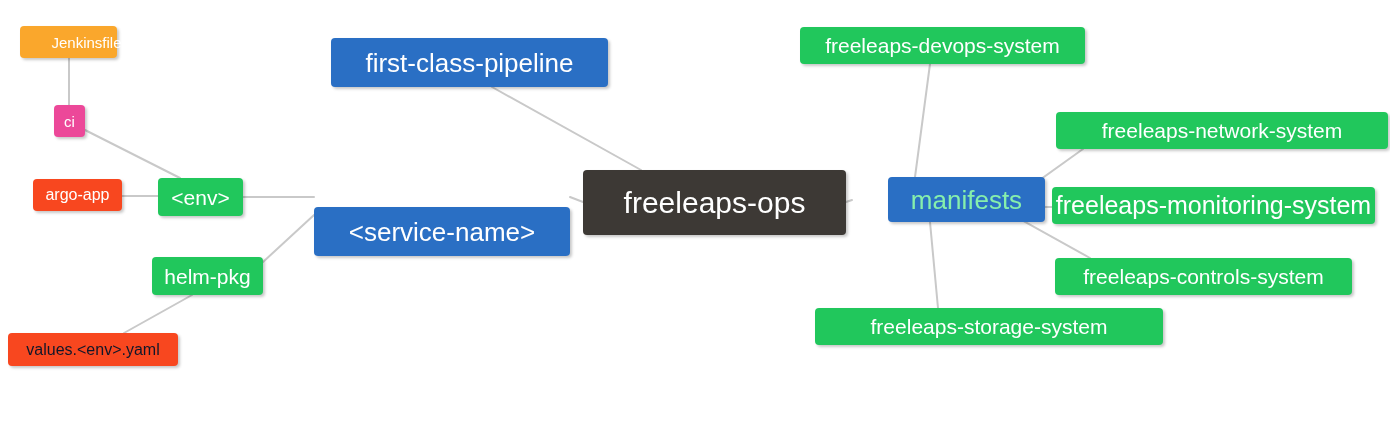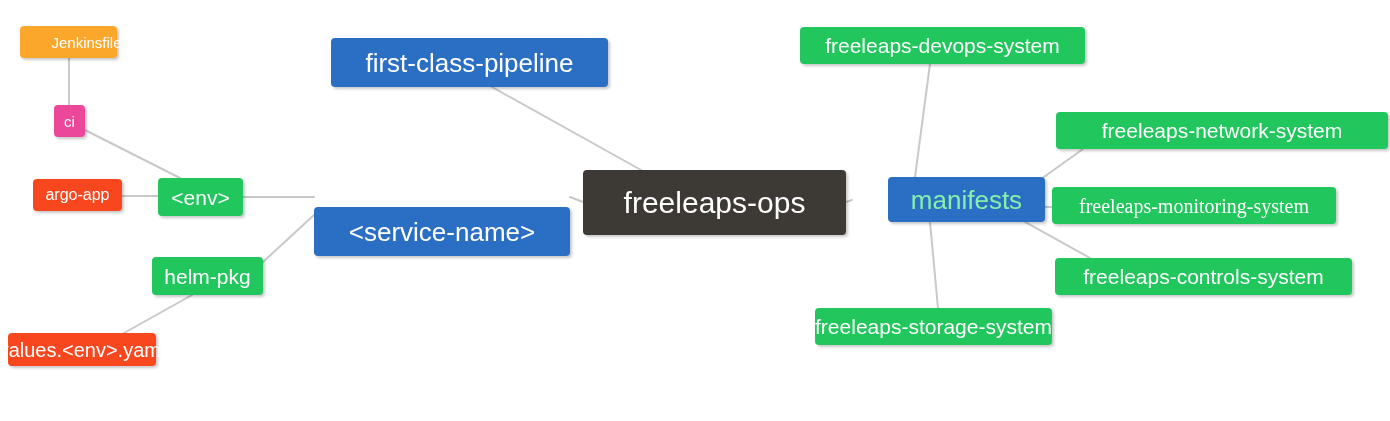--- a/index.html
+++ b/index.html
@@ -69,20 +69,20 @@
   <div id="node-layer">
       <div class="mm-node lvl-root" style="left: 583px; top: 170px; width: 263px; height: 65px; font-size: 30px; background: rgb(61, 57, 53); color: rgb(255, 255, 255);">freeleaps-ops</div>
       <div class="mm-node lvl-blue" style="left: 314px; top: 172px; width: 256px; height: 49px; font-size: 26px; background: rgb(42, 111, 196); color: rgb(255, 255, 255); margin-top: 35px;">&lt;service-name&gt;</div>
       <div class="mm-node lvl-blue" style="left: 315px; top: 38px; width: 277px; height: 49px; font-size: 26px; background: rgb(42, 111, 196); color: rgb(255, 255, 255); margin-left: 16px;">first-class-pipeline</div>
       <div class="mm-node lvl-blue" style="left: 852px; top: 177px; width: 157px; height: 45px; font-size: 26px; background: rgb(42, 111, 196); color: #86efac; margin-left: 36px;">manifests</div>
       <div class="mm-node lvl-green" style="left: 158px; top: 178px; width: 85px; height: 38px; font-size: 21px; background: rgb(33, 199, 92); color: rgb(255, 255, 255);">&lt;env&gt;</div>
       <div class="mm-node lvl-green" style="left: 152px; top: 257px; width: 111px; height: 38px; font-size: 21px; background: rgb(33, 199, 92); color: rgb(255, 255, 255);">helm-pkg</div>
       <div class="mm-node lvl-red" style="left: 54px; top: 105px; width: 31px; height: 32px; font-size: 15px; background: #ec4899; color: rgb(255, 255, 255);">ci</div>
       <div class="mm-node lvl-orange" style="left: 20px; top: 26px; width: 97px; height: 32px; font-size: 15px; background: rgb(250, 167, 44); color: rgb(255, 255, 255); padding-left: 36px;">Jenkinsfile</div>
       <div class="mm-node lvl-red" style="left: 33px; top: 179px; width: 89px; height: 32px; font-size: 16px; background: rgb(248, 71, 31); color: rgb(255, 255, 255);">argo-app</div>
-      <div class="mm-node lvl-red" style="left: 8px; top: 333px; width: 148px; height: 33px; font-size: 20px; background: rgb(248, 71, 31); color: #ffffff;">values.&lt;env&gt;.yaml</div>
+      <div class="mm-node lvl-red" style="left: 8px; top: 333px; width: 170px; height: 33px; font-size: 16px; background: rgb(248, 71, 31); color: #0f172a;">values.&lt;env&gt;.yaml</div>
       <div class="mm-node lvl-green" style="left: 800px; top: 27px; width: 285px; height: 37px; font-size: 21px; background: rgb(33, 199, 92); color: rgb(255, 255, 255);">freeleaps-devops-system</div>
       <div class="mm-node lvl-green" style="left: 1056px; top: 112px; width: 332px; height: 37px; font-size: 21px; background: rgb(33, 199, 92); color: rgb(255, 255, 255);">freeleaps-network-system</div>
-      <div class="mm-node lvl-green" style="left: 1052px; top: 187px; width: 284px; height: 37px; font-size: 20px; background: rgb(33, 199, 92); color: rgb(255, 255, 255); font-family: Liberation Serif, serif;">freeleaps-monitoring-system</div>
+      <div class="mm-node lvl-green" style="left: 1052px; top: 187px; width: 323px; height: 37px; font-size: 25px; background: rgb(33, 199, 92); color: rgb(255, 255, 255);">freeleaps-monitoring-system</div>
       <div class="mm-node lvl-green" style="left: 1055px; top: 258px; width: 297px; height: 37px; font-size: 21px; background: rgb(33, 199, 92); color: rgb(255, 255, 255);">freeleaps-controls-system</div>
-      <div class="mm-node lvl-green" style="left: 815px; top: 308px; width: 237px; height: 37px; font-size: 21px; background: rgb(33, 199, 92); color: rgb(255, 255, 255);">freeleaps-storage-system</div>
+      <div class="mm-node lvl-green" style="left: 815px; top: 308px; width: 348px; height: 37px; font-size: 21px; background: rgb(33, 199, 92); color: rgb(255, 255, 255);">freeleaps-storage-system</div>
     </div>
 </div>
 
 </body></html>

